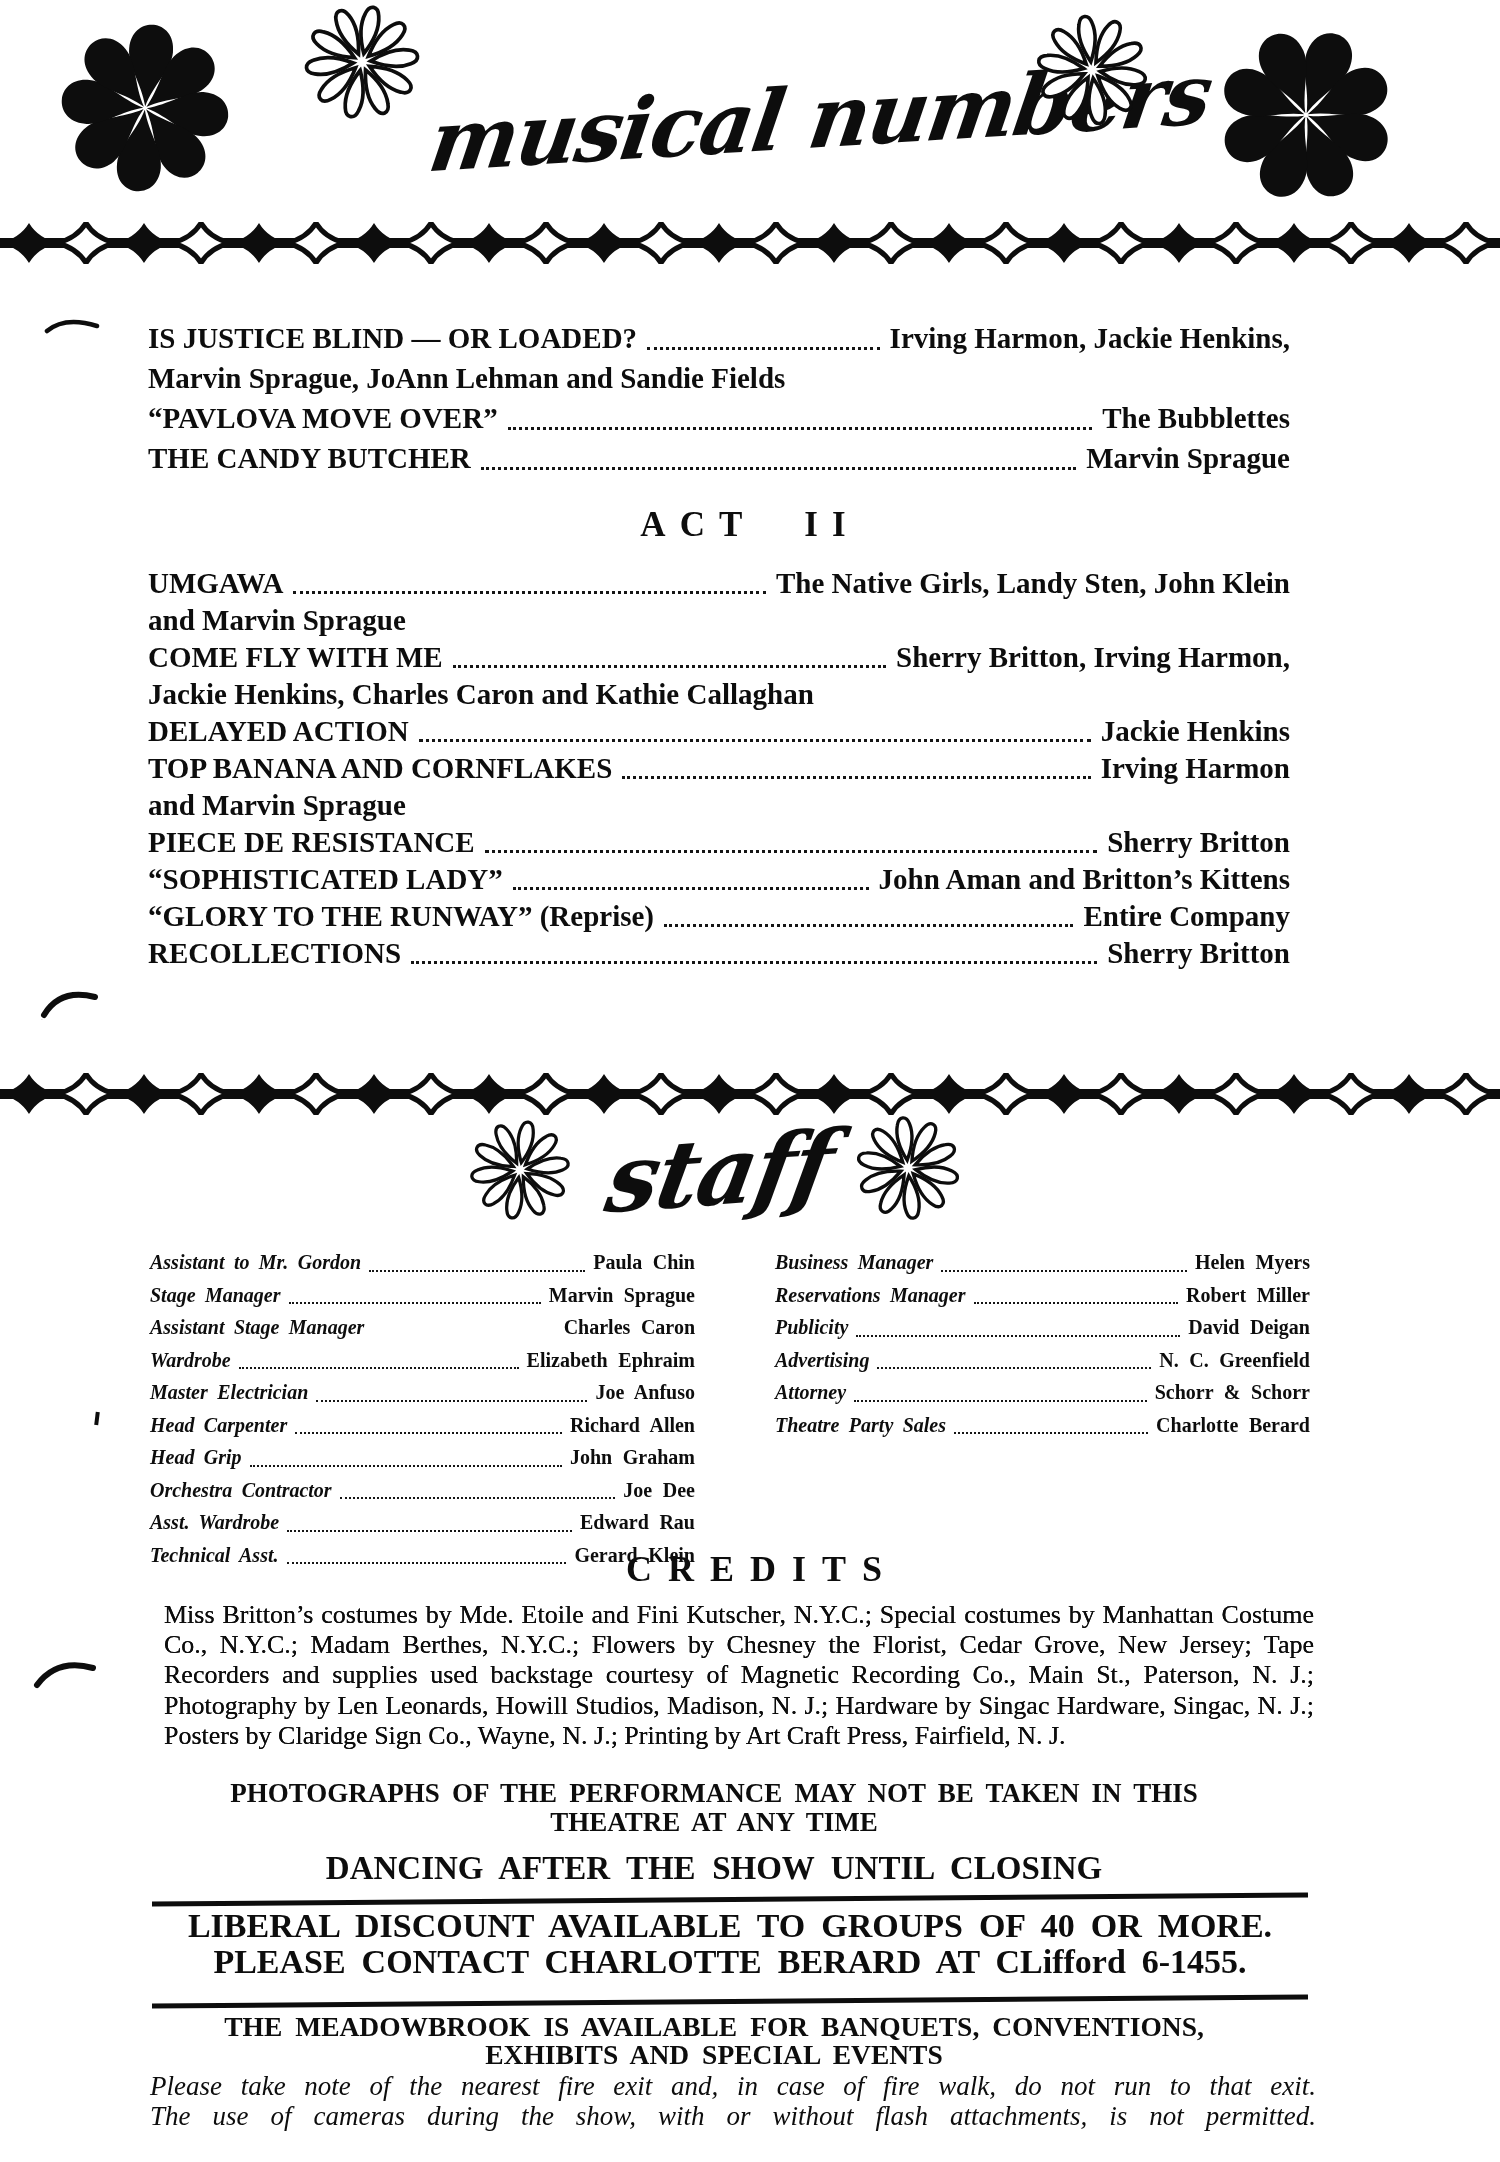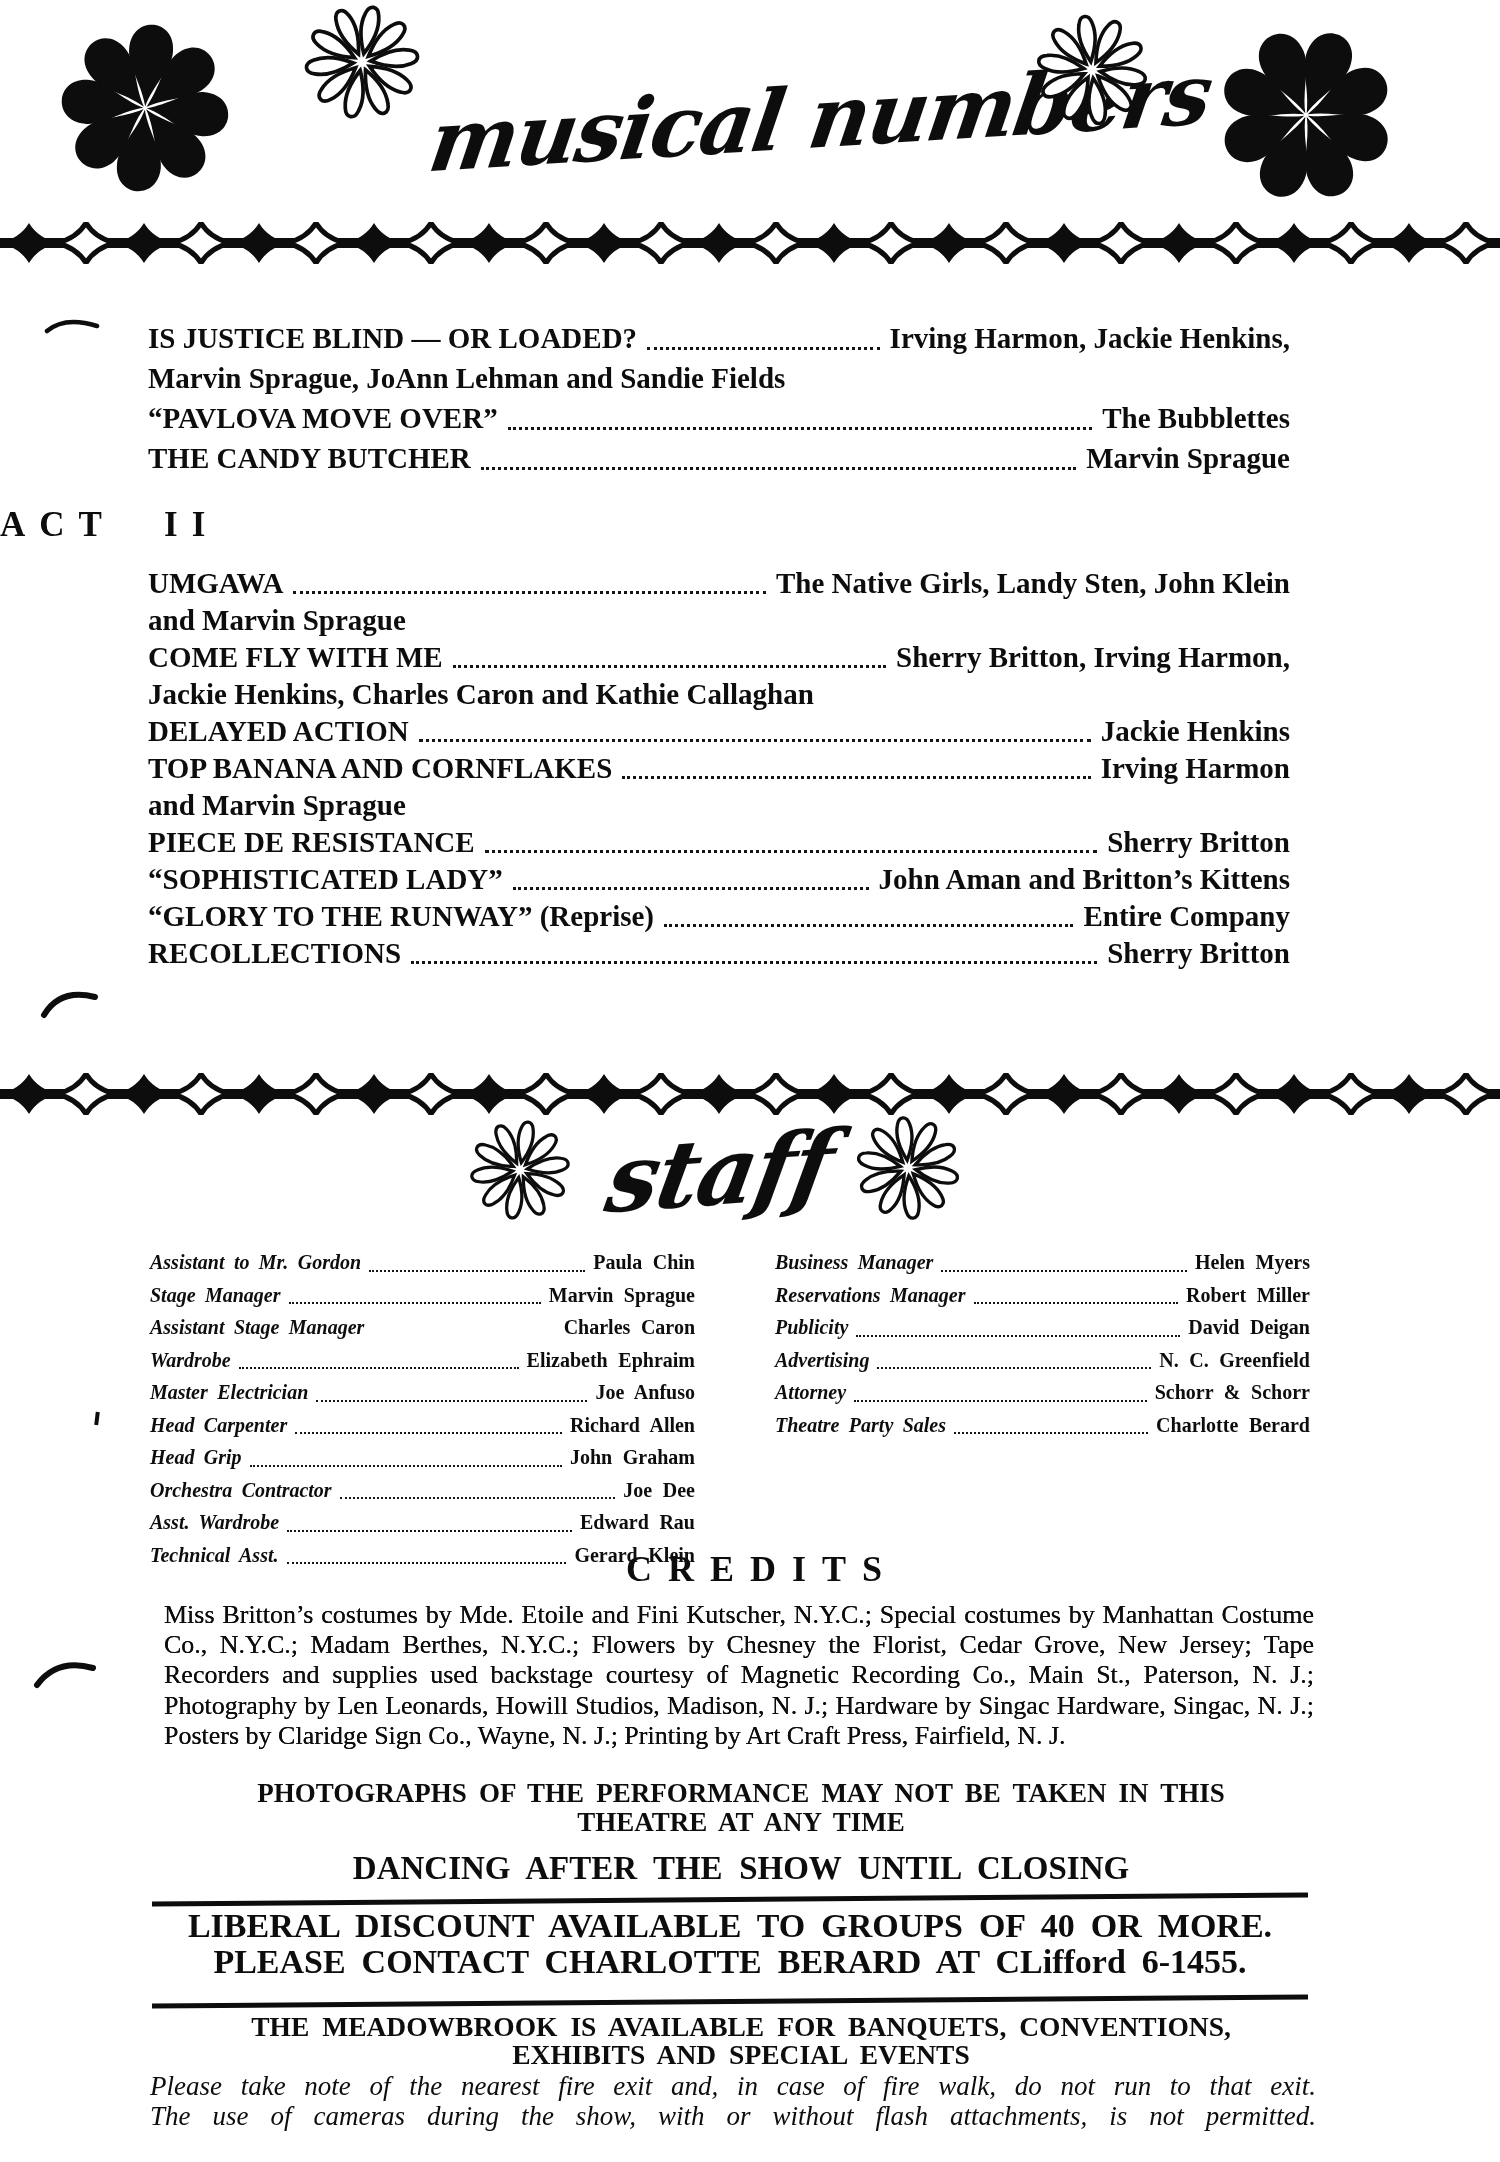--- a/index.html
+++ b/index.html
@@ -20,35 +20,35 @@
   .script-staff{font-size:92px;transform:rotate(-4deg) skewX(-14deg);}
   
   .songlist{left:148px;width:1142px;}
   .sline{display:flex;align-items:baseline;white-space:nowrap;
          font-weight:bold;font-size:29px;}
   .songlist.act1 .sline,.songlist.act1 .scont{height:40px;line-height:40px;}
   .songlist.act2 .sline,.songlist.act2 .scont{height:37px;line-height:37px;}
   .ldr{flex:1 1 auto;min-width:22px;border-bottom:3px dotted #151515;
        align-self:flex-end;transform:translateY(-8px);margin:0 10px;}
   .scont{font-weight:bold;font-size:29px;text-align:left;}
-  .act-head{left:0;width:1500px;text-align:left;font-weight:bold;
+  .act-head{left:0;width:1500px;text-align:center;font-weight:bold;
             font-size:35px;letter-spacing:14px;word-spacing:26px;}
   
   .stfcol{font-size:20px;}
   .stfrow{display:flex;align-items:baseline;height:32.5px;line-height:32.5px;white-space:nowrap;}
   .role{font-style:italic;font-weight:bold;word-spacing:0.22em;}
   .sldr{flex:1 1 auto;min-width:12px;border-bottom:2.6px dotted #151515;
         align-self:flex-end;transform:translateY(-7px);margin:0 8px;}
   .sname{font-weight:bold;word-spacing:0.28em;}
   
   .credits-head{left:12px;width:1500px;text-align:center;font-weight:bold;
                 font-size:36px;letter-spacing:16px;}
   .credits-body{left:164px;width:1150px;font-size:26px;line-height:30.2px;
                 text-align:justify;text-shadow:0 0 .5px #0d0d0d;}
-  .notice{left:161px;width:1160px;text-align:center;font-weight:bold;}
+  .notice{left:134px;width:1160px;text-align:center;font-weight:bold;}
   .notice.photos{font-size:27px;line-height:29px;word-spacing:0.2em;}
   .notice.dancing{font-size:33px;word-spacing:0.25em;}
   .notice.discount{left:105px;width:1250px;font-size:34px;line-height:36px;word-spacing:0.22em;}
   .notice.banquets{font-size:27.5px;line-height:28px;word-spacing:0.22em;}
   .fire{left:150px;width:1166px;font-style:italic;font-weight:normal;
         font-size:27px;line-height:29.5px;}
   .fire .jline{text-align:justify;text-align-last:justify;}
   .rule{left:152px;width:1156px;height:5px;background:#0d0d0d;transform:rotate(-0.45deg);}
   .tick{left:95px;top:1412px;width:4px;height:13px;background:#0d0d0d;transform:rotate(7deg);}
 </style>

